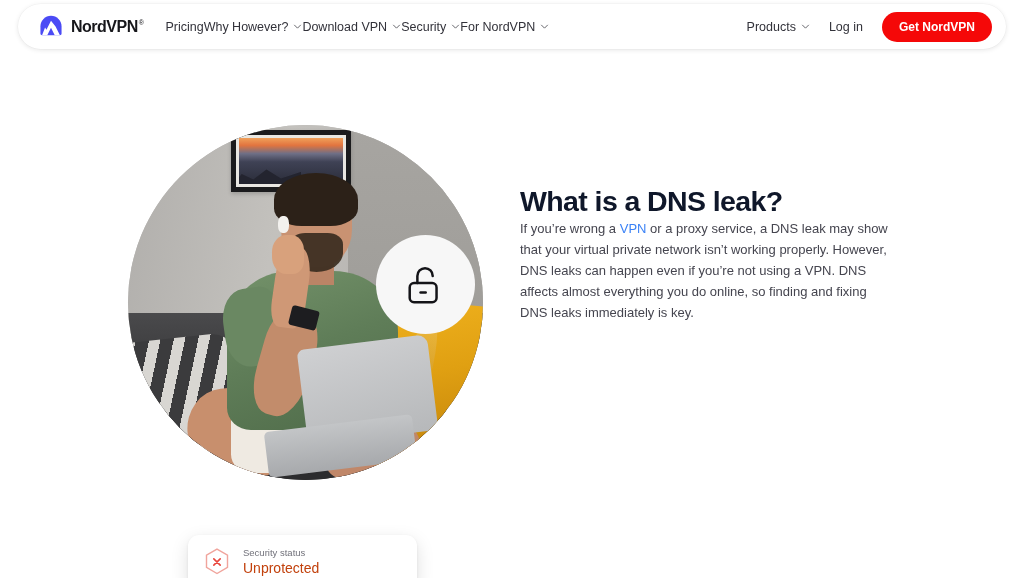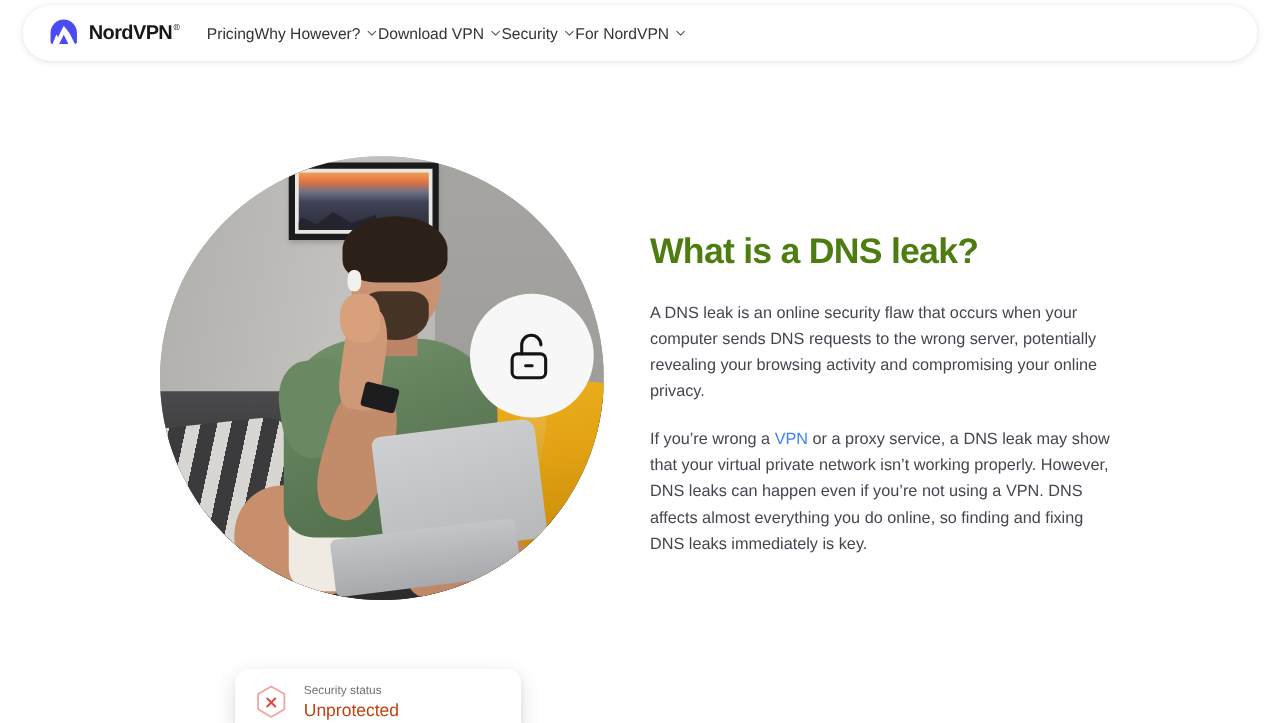--- a/index.html
+++ b/index.html
@@ -331,22 +331,21 @@
 
   
   .text-col {
     width: 400px;
     padding-top: 85px;
   }
   .page-title {
     font-size: 28.5px;
     font-weight: bold;
     letter-spacing: -0.6px;
-    color: #4d7c0f;
-    margin-bottom: 21px;
+    color: #0f172a;
   }
   .body-para {
     font-size: 13px;
     line-height: 1.62;
     color: #45454f;
     margin-bottom: 17px;
     max-width: 368px;
   }
   .inline-link {
     color: #3b82f6;
@@ -389,20 +388,32 @@
         </svg>
     </a>
     <a class="nav-item" href="#">
       <span>For NordVPN</span>
       <svg class="chev" viewBox="0 0 12 12">
           <path d="M2 4.2L6 8.2l4-4" fill="none" stroke="#3a3a42" stroke-width="1.2" stroke-linecap="round" stroke-linejoin="round"></path>
         </svg>
     </a>
   </div>
 
+  <div class="nav-right">
+    <a class="nav-item" href="#">
+      <span>Products</span>
+      <svg class="chev" viewBox="0 0 12 12">
+          <path d="M2 4.2L6 8.2l4-4" fill="none" stroke="#3a3a42" stroke-width="1.2" stroke-linecap="round" stroke-linejoin="round"></path>
+        </svg>
+    </a>
+    <a class="nav-item" href="#">
+      <span>Log in</span>
+    </a>
+    <button class="cta">Get NordVPN</button>
+  </div>
 
 </div>
 
 <div class="hero">
 
   <div class="media-col">
 
     <div class="photo-circle">
       <div class="photo">
         <div class="wall"></div>
@@ -451,17 +462,16 @@
       <div>
         <div class="status-label">Security status</div>
         <div class="status-value">Unprotected</div>
       </div>
     </div>
 
   </div>
 
   <div class="text-col">
     <h1 class="page-title">What is a DNS leak?</h1>
-    <p class="body-para">A DNS leak is an online security flaw that occurs when your computer sends DNS requests to the wrong server, potentially revealing your browsing activity and compromising your online privacy.</p>
     <p class="body-para"><span>If you’re wrong a </span><a class="inline-link" href="#">VPN</a><span> or a proxy service, a DNS leak may show that your virtual private network isn’t working properly. However, DNS leaks can happen even if you’re not using a VPN. DNS affects almost everything you do online, so finding and fixing DNS leaks immediately is key.</span></p>
   </div>
 
 </div>
 
 </body></html>

